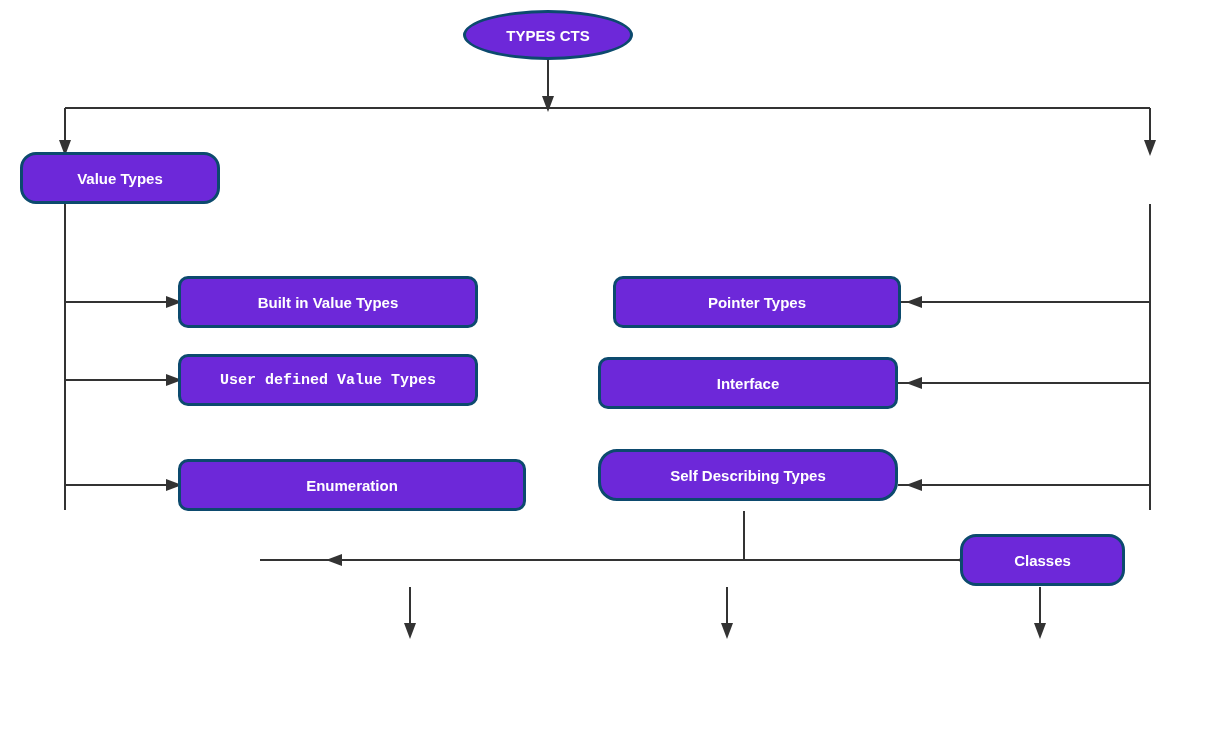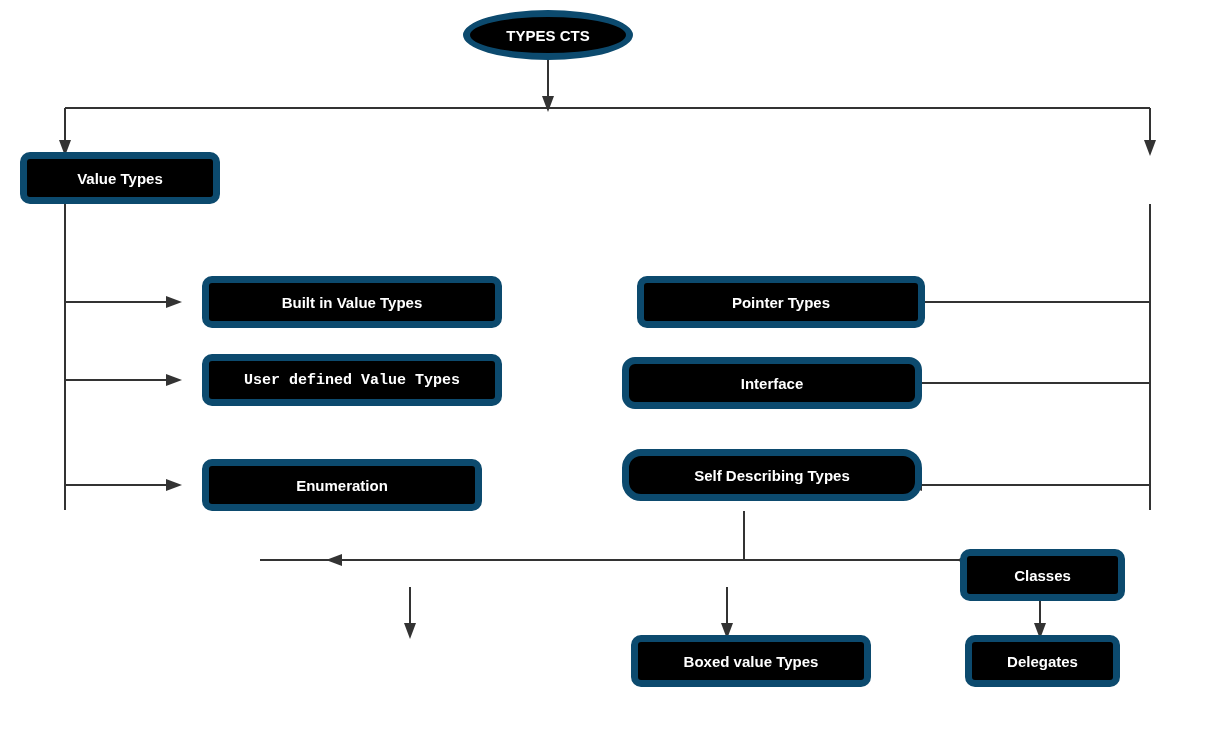--- a/index.html
+++ b/index.html
@@ -18,46 +18,46 @@
     }
     svg.connectors {
       position: absolute;
       top: 0; left: 0;
       width: 1211px;
       height: 732px;
       pointer-events: none;
     }
     .node {
       position: absolute;
-      background: #000000;
+      background: #6d28d9;
       color: #fff;
       font-weight: bold;
       font-size: 15px;
       border-radius: 10px;
-      border: 7px solid #0c4a6e;
+      border: 3px solid #0c4a6e;
       display: flex;
       align-items: center;
       justify-content: center;
       text-align: center;
       padding: 6px 12px;
       white-space: nowrap;
     }
     .node.ellipse {
       border-radius: 50%;
       width: 170px;
       height: 50px;
     }
     .node.wide {
       width: 220px;
       height: 52px;
+      border-radius: 16px;
     }
     .node.medium {
       width: 290px;
       height: 52px;
-      margin-left: 24px;
     }
   </style>
 </head>
 <body>
 
 <div class="diagram-container">
 
   <svg class="connectors">
     <defs>
       <marker id="arrow" markerWidth="8" markerHeight="8" refX="6" refY="3" orient="auto">
@@ -121,43 +121,37 @@
 
 
   <div class="node medium" style="left:178px; top:276px; width:300px; height:52px;">
     <span>Built in Value Types</span>
   </div>
 
   <div class="node medium" style="left:178px; top:354px; width:300px; height:52px;font-family:Liberation Mono, monospace;">
     <span>User defined Value Types</span>
   </div>
 
-  <div class="node medium" style="left:178px; top:459px; width:280px; height:52px;">
+  <div class="node medium" style="left:178px; top:459px; width:348px; height:52px;">
     <span>Enumeration</span>
   </div>
 
   <div class="node medium" style="left:613px; top:276px; width:288px; height:52px;">
     <span>Pointer  Types</span>
   </div>
 
-  <div class="node medium" style="left:598px; top:357px; width:300px; height:52px;border-radius:13px;">
+  <div class="node medium" style="left:598px; top:357px; width:300px; height:52px;">
     <span>Interface</span>
   </div>
 
   <div class="node medium" style="left:598px; top:449px; width:300px; height:52px;border-radius:19px;">
     <span>Self Describing Types</span>
   </div>
 
 
-  <div class="node wide" style="left:960px; top:549px; width:165px; height:52px;">
+  <div class="node wide" style="left:960px; top:534px; width:165px; height:52px;">
     <span>Classes</span>
   </div>
 
 
-  <div class="node medium" style="left:607px; top:635px; width:240px; height:52px;">
-    <span>Boxed value Types</span>
-  </div>
 
-  <div class="node wide" style="left:965px; top:635px; width:155px; height:52px;">
-    <span>Delegates</span>
-  </div>
 
 </div>
 
 </body></html>

